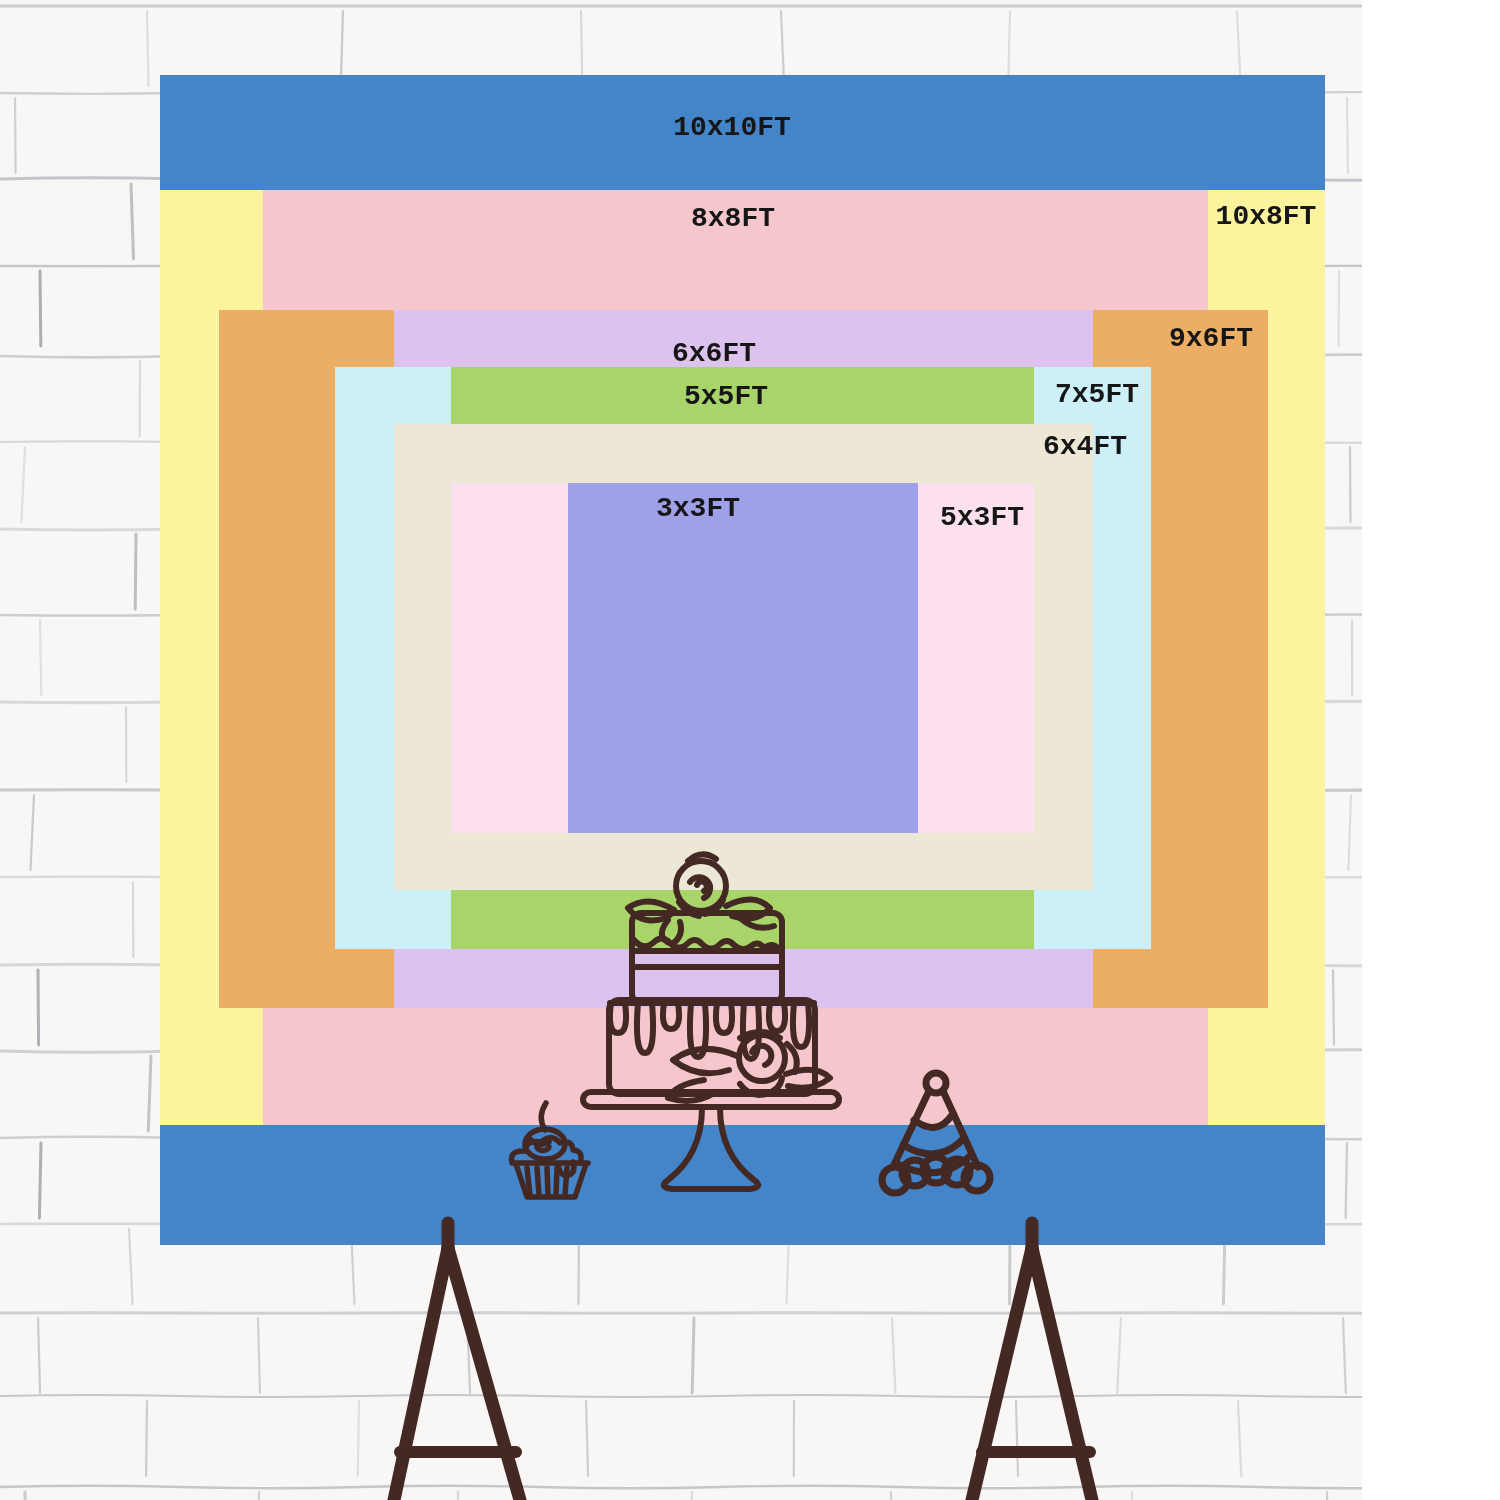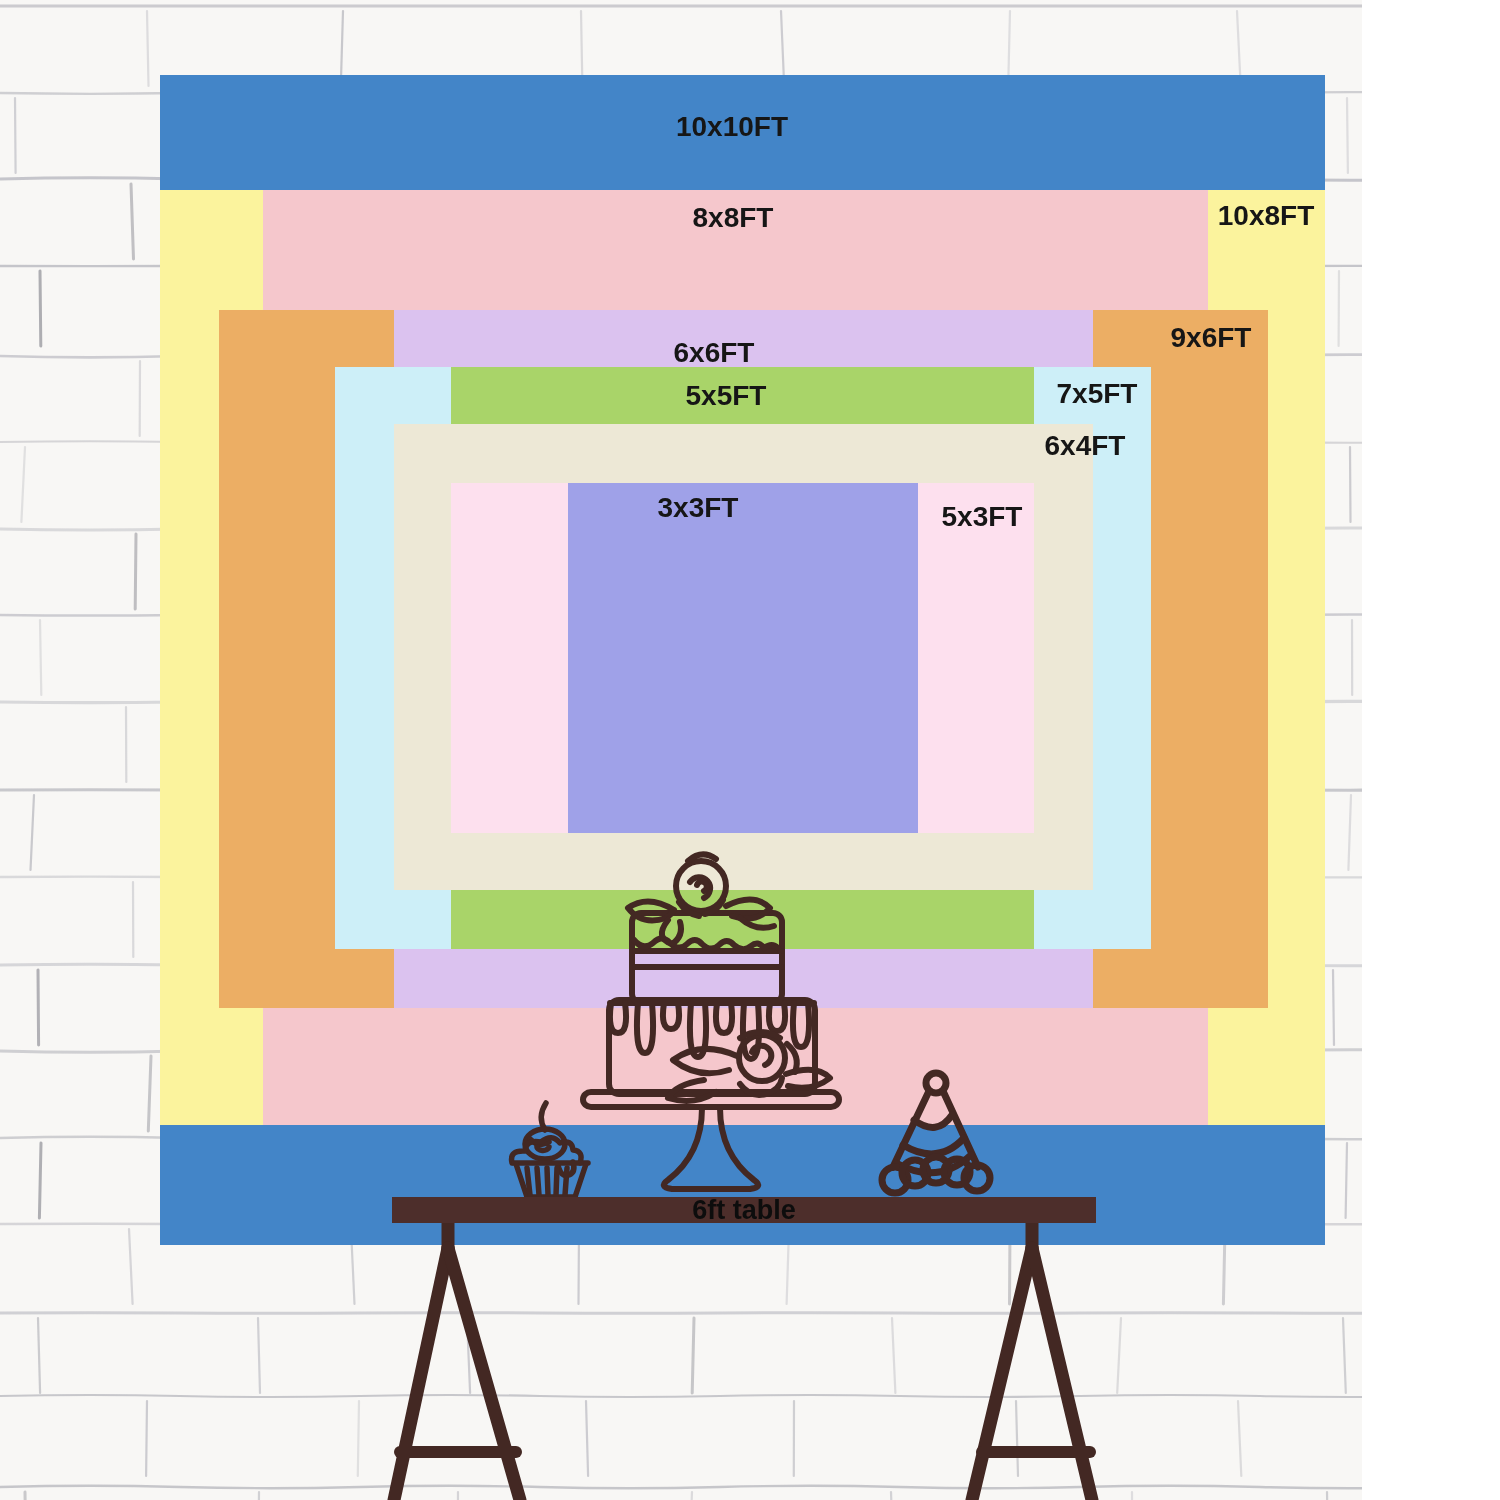--- a/index.html
+++ b/index.html
@@ -1,17 +1,17 @@
 <!DOCTYPE html>
 <html><head>
 <meta charset="utf-8">
 <style>
   html,body{margin:0;padding:0;background:#ffffff;}
   #scene{position:relative;width:1362px;height:1500px;overflow:hidden;
-         font-family:Liberation Sans, sans-serif;}
+         font-family:Liberation Mono, monospace;}
   #wall{position:absolute;left:0;top:0;z-index:0;}
   #backdrop{position:absolute;left:160px;top:75px;width:1165px;height:1170px;z-index:1;}
   .size-rect{position:absolute;}
   .size-label{position:absolute;transform:translate(-50%,-50%);
               font-size:28px;font-weight:600;color:#161616;white-space:nowrap;}
   #art{position:absolute;left:0;top:0;z-index:2;pointer-events:none;}
   #table-top{position:absolute;left:392px;top:1197px;width:704px;height:26px;z-index:3;
              display:flex;align-items:center;justify-content:center;}
   #table-label{font-size:27px;font-weight:600;color:#0d0d0d;line-height:26px;}
 </style>
@@ -281,17 +281,14 @@
       <path d="M903 1145 Q938 1166 964 1138"></path>
       <path d="M896 1163 Q938 1186 971 1155"></path>
       <circle cx="895" cy="1180" r="13"></circle>
       <circle cx="915" cy="1173" r="13"></circle>
       <circle cx="936" cy="1170" r="13"></circle>
       <circle cx="957" cy="1172" r="13"></circle>
       <circle cx="977" cy="1178" r="13"></circle>
     </g>
   </svg>
 
-  <div id="table-top" style="background: rgb(77, 46, 43);">
-    <span id="table-label">6ft table</span>
-  </div>
 
 </div>
 
 </body></html>

